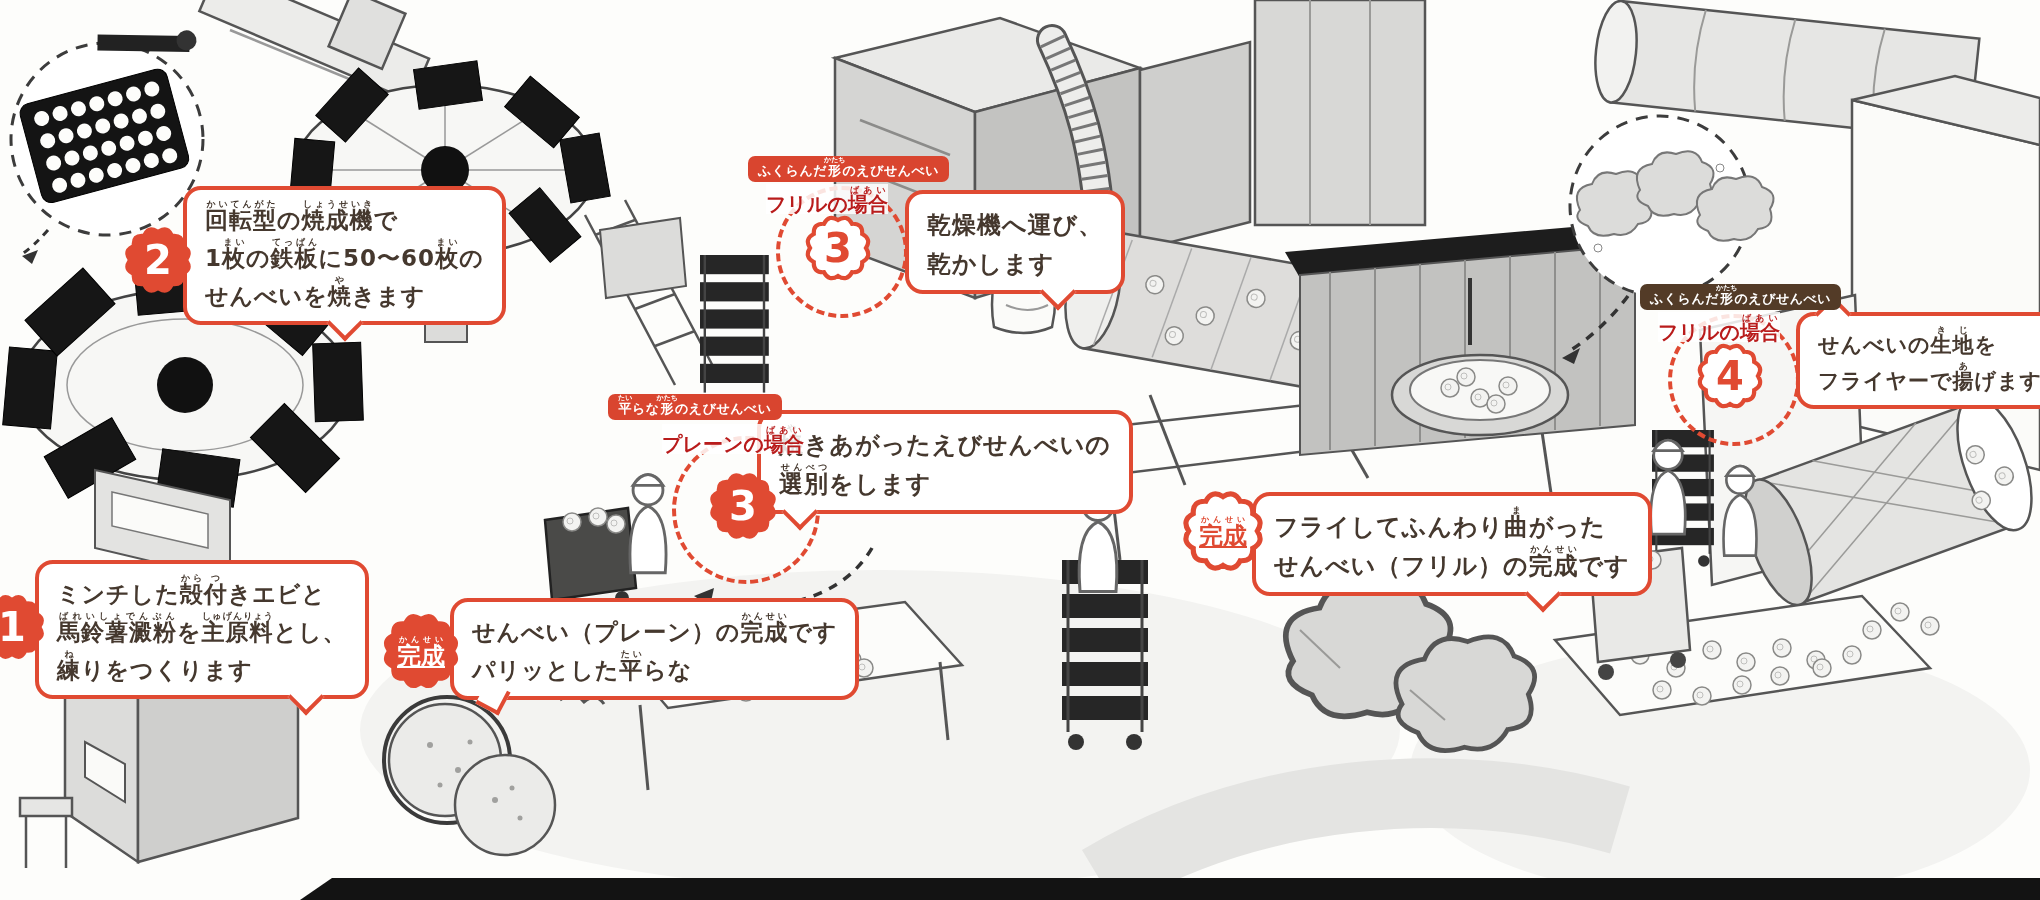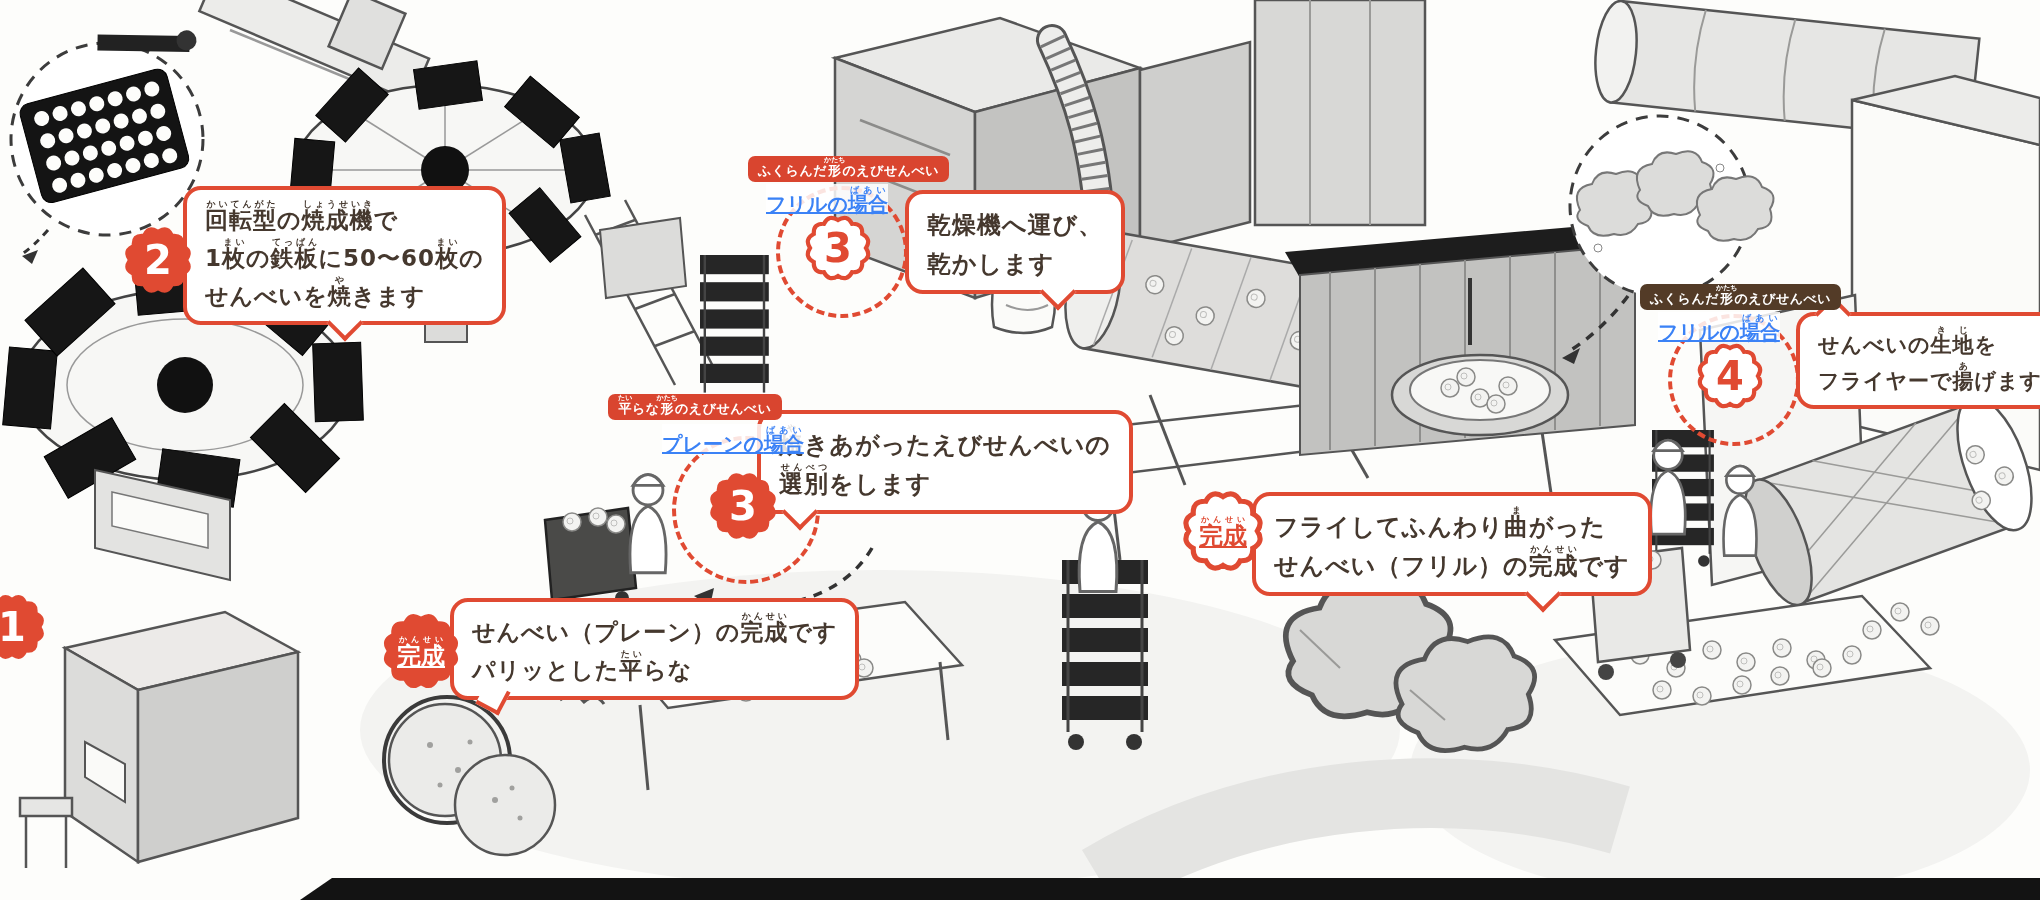--- a/index.html
+++ b/index.html
@@ -27,22 +27,22 @@
   .badge .num{position:relative;font-weight:bold;font-size:40px;line-height:1;}
   .badge--solid .scallop{fill:#e04a32;}
   .badge--solid .num,.badge--solid .kansei{color:#fff;}
   .badge--outline .scallop{fill:#fff;stroke:#e04a32;stroke-width:6;}
   .badge--outline .num,.badge--outline .kansei{color:#e04a32;}
   .badge .kansei{position:relative;font-weight:bold;font-size:24px;line-height:1;white-space:nowrap;text-decoration:underline;}
   .badge .kansei rt{font-size:8px;}
 
   
   .dash-circle{position:absolute;border:4px dashed #e04a32;border-radius:50%;z-index:10;}
-  .case-label{position:absolute;z-index:26;font-weight:bold;color:#3b82f6;font-size:20px;
-              white-space:nowrap;line-height:1;padding-top:10px;background:rgba(255,255,255,.85);text-decoration:underline;}
+  .case-label{position:absolute;z-index:26;font-weight:bold;color:#b91c1c;font-size:20px;
+              white-space:nowrap;line-height:1;padding-top:10px;background:rgba(255,255,255,.85);}
   .tag{position:absolute;z-index:25;color:#fff;font-size:13px;font-weight:bold;border-radius:7px;
        padding:4px 10px 5px;white-space:nowrap;line-height:1;letter-spacing:.5px;}
   .tag rt{font-size:7px;}
   .tag--red{background:#d9452f;}
   .tag--brown{background:#533b27;}
 </style>
 </head>
 <body>
 
 <div class="canvas">
@@ -391,20 +391,26 @@
 
     <polygon points="332,878 2040,878 2040,900 300,900" fill="#131313"></polygon>
   </svg>
 
   <div class="badge badge--solid" style="left:-25px;top:590px;width:74px;height:74px;">
     <svg viewBox="0 0 100 100">
         <path class="scallop" d="M90,50 Q98.3,62.9 84.6,70 Q85.4,85.4 70,84.6 Q62.9,98.3 50,90 Q37.1,98.3 30,84.6 Q14.6,85.4 15.4,70 Q1.7,62.9 10,50 Q1.7,37.1 15.4,30 Q14.6,14.6 30,15.4 Q37.1,1.7 50,10 Q62.9,1.7 70,15.4 Q85.4,14.6 84.6,30 Q98.3,37.1 90,50 Z"></path>
       </svg>
     <span class="num">1</span>
   </div>
+  <div class="bubble fs23" style="left:35px;top:560px;">
+    <div class="rline">ミンチした<ruby>殻<rt>から</rt></ruby><ruby>付<rt>つ</rt></ruby>きエビと</div>
+    <div class="rline"><ruby>馬鈴薯澱粉<rt>ばれいしょでんぷん</rt></ruby>を<ruby>主原料<rt>しゅげんりょう</rt></ruby>とし、</div>
+    <div class="rline"><ruby>練<rt>ね</rt></ruby>りをつくります</div>
+    <div class="tail down" style="right:46px;"></div>
+  </div>
 
   <div class="badge badge--solid" style="left:120px;top:222px;width:76px;height:76px;">
     <svg viewBox="0 0 100 100">
         <path class="scallop" d="M90,50 Q98.3,62.9 84.6,70 Q85.4,85.4 70,84.6 Q62.9,98.3 50,90 Q37.1,98.3 30,84.6 Q14.6,85.4 15.4,70 Q1.7,62.9 10,50 Q1.7,37.1 15.4,30 Q14.6,14.6 30,15.4 Q37.1,1.7 50,10 Q62.9,1.7 70,15.4 Q85.4,14.6 84.6,30 Q98.3,37.1 90,50 Z"></path>
       </svg>
     <span class="num">2</span>
   </div>
   <div class="bubble fs23" style="left:183px;top:186px;">
     <div class="rline"><ruby>回転型<rt>かいてんがた</rt></ruby>の<ruby>焼成機<rt>しょうせいき</rt></ruby>で</div>
     <div class="rline">1<ruby>枚<rt>まい</rt></ruby>の<ruby>鉄板<rt>てっぱん</rt></ruby>に50〜60<ruby>枚<rt>まい</rt></ruby>の</div>

